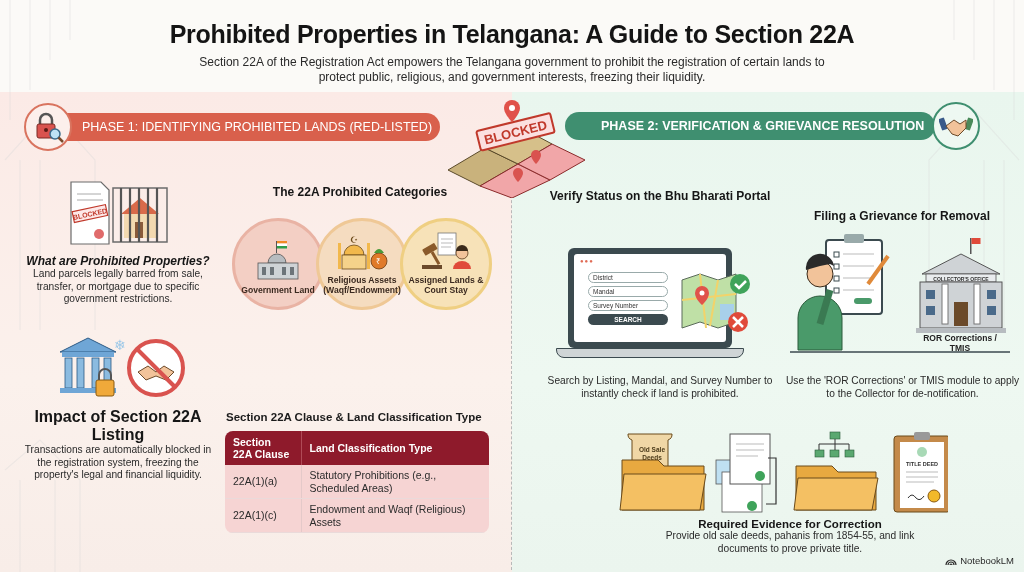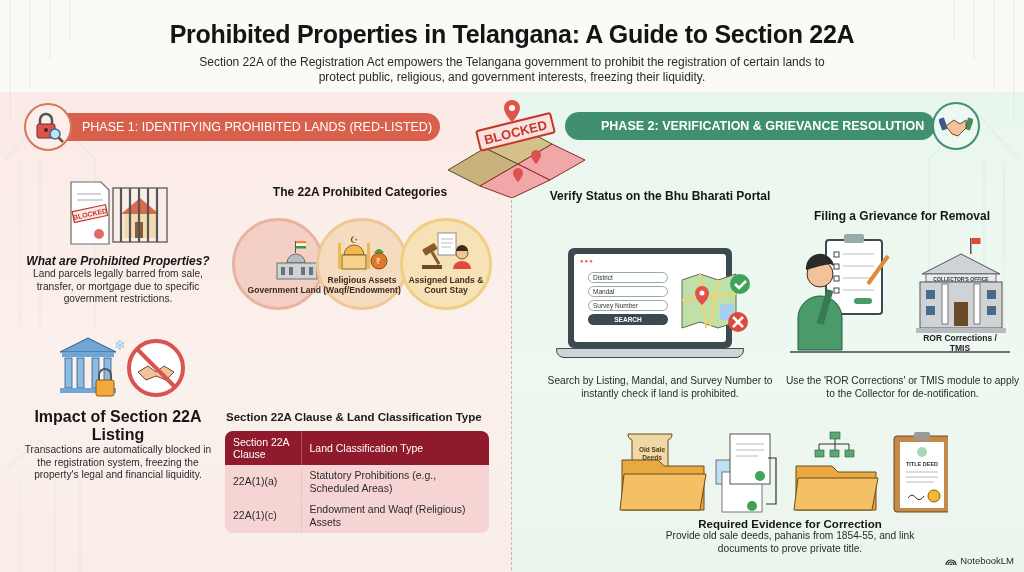--- a/index.html
+++ b/index.html
@@ -86,21 +86,21 @@
   .cat svg { margin-bottom: 4px; }
 
   
   .tbl-title { position: absolute; left: 226px; top: 411px; font-size: 11.5px; font-weight: 700; color: #1b1b1b; }
   .tbl {
     position: absolute; left: 225px; top: 431px; width: 264px;
     border-collapse: collapse; border-radius: 8px; overflow: hidden;
     font-size: 10.5px;
   }
   .tbl th {
-    background: #8e1a2b; color: #fff; font-weight: 400; text-align: left;
+    background: #8e1a2b; color: #fff; font-weight: 700; text-align: left;
     padding: 5px 8px; line-height: 12px; vertical-align: middle;
   }
   .tbl th:first-child { width: 76px; border-right: 1px solid #b04a57; }
   .tbl td { padding: 4px 8px; line-height: 12.5px; color: #2b2b2b; border-bottom: 1px solid #eadada; }
   .tbl td:first-child { border-right: 1px solid #e4c9c9; }
   .tbl tr.odd td { background: #f6d4d3; }
   .tbl tr.even td { background: #fdf6f4; }
 
   
   .verify { position: absolute; left: 540px; top: 189px; width: 240px; }
@@ -238,21 +238,21 @@
     <circle cx="108" cy="34" r="27" fill="#fff" stroke="#d9534f" stroke-width="4"></circle>
     <path d="M90 38 l10 -6 l8 6 l8 -6 l10 6 l-8 8 l-10 -4 l-10 4z" fill="#f2c39a" stroke="#6b4a2a" stroke-width="1"></path>
     <line x1="89" y1="15" x2="127" y2="53" stroke="#d9534f" stroke-width="4"></line>
   </svg>
   <div class="h3">Impact of Section 22A Listing</div>
   <div class="body-txt">Transactions are automatically blocked in the registration system, freezing the property's legal and financial liquidity.</div>
 </div>
 
 <div class="cat-title h3">The 22A Prohibited Categories</div>
 <div class="cats">
-  <div class="cat" style="left:0; background:#f3cfc4; border:3px solid #e9b3a4;align-items:flex-end;">
+  <div class="cat" style="left:0; background:#f3cfc4; border:3px solid #e9b3a4;">
     <svg width="48" height="40" viewBox="0 0 48 40">
       <rect x="22" y="0" width="1" height="12" fill="#555"></rect>
       <rect x="23" y="0" width="10" height="2.5" fill="#f08a24"></rect>
         <rect x="23" y="2.5" width="10" height="2.5" fill="#fff"></rect>
         <rect x="23" y="5" width="10" height="2.5" fill="#2e9e4a"></rect>
       <path d="M14 22 a9 9 0 0 1 18 0z" fill="#b7bcc0" stroke="#555" stroke-width="0.8"></path>
       <rect x="4" y="22" width="40" height="16" fill="#cfd3d6" stroke="#555" stroke-width="0.8"></rect>
       <g fill="#6d7479">
           <rect x="8" y="26" width="4" height="8"></rect>
           <rect x="16" y="26" width="4" height="8"></rect>

